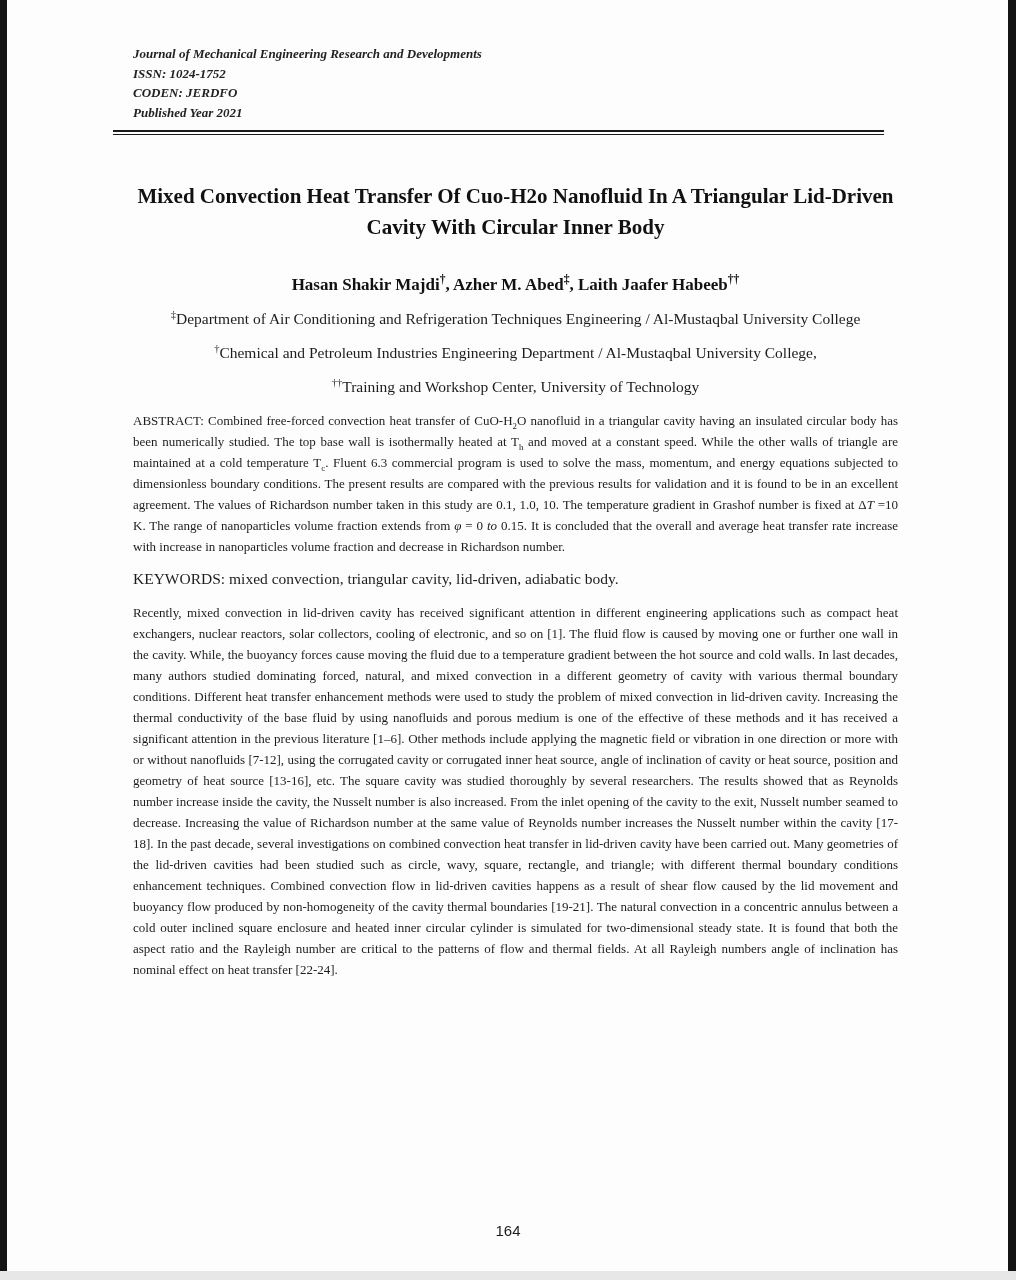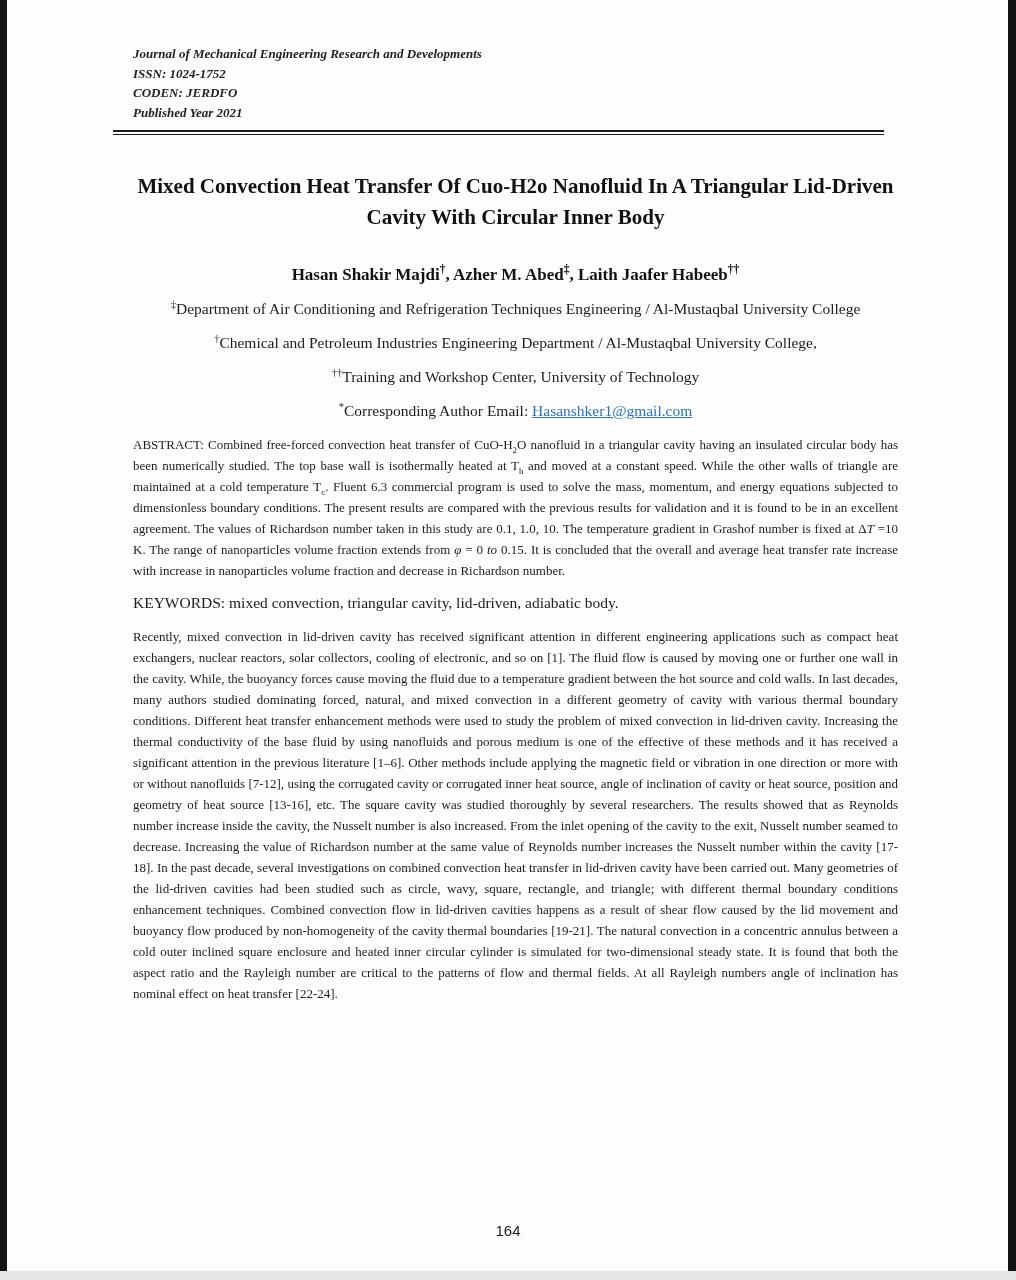--- a/index.html
+++ b/index.html
@@ -30,21 +30,21 @@
     padding: 44px 126px 0 125px;
   }
   .journal-header { font-style: italic; font-weight: bold; font-size: 13px; line-height: 19.5px; color: #222; }
   .header-divider {
     height: 2px;
     border-top: 2.5px solid #1a1a1a;
     border-bottom: 1.5px solid #1a1a1a;
     margin: 8px 14px 0 -20px;
   }
   .paper-title {
-    margin-top: 36px;
+    margin-top: 46px;
     text-align: center;
     font-size: 21px;
     font-weight: bold;
     line-height: 31px;
     color: #111;
   }
   .authors-line {
     margin-top: 32px;
     text-align: center;
     font-size: 17px;
@@ -105,21 +105,20 @@
 
   <div class="header-divider"></div>
 
   <div class="paper-title">Mixed Convection Heat Transfer Of Cuo-H2o Nanofluid In A Triangular Lid-Driven Cavity With Circular Inner Body</div>
 
   <div class="authors-line"><span>Hasan Shakir Majdi</span><sup>†</sup><span>, Azher M. Abed</span><sup>‡</sup><span>, Laith Jaafer Habeeb</span><sup>††</sup></div>
 
   <div class="affiliation-line"><sup>‡</sup><span>Department of Air Conditioning and Refrigeration Techniques Engineering / Al-Mustaqbal University College</span></div>
   <div class="affiliation-line"><sup>†</sup><span>Chemical and Petroleum Industries Engineering Department / Al-Mustaqbal University College,</span></div>
   <div class="affiliation-line"><sup>††</sup><span>Training and Workshop Center, University of Technology</span></div>
-  <div class="affiliation-line"><sup>*</sup><span>Corresponding Author Email: </span><a class="email-link" style="color: rgb(46, 116, 181);">Hasanshker1@gmail.com</a></div>
 
   <div class="abstract-paragraph"><span>ABSTRACT: Combined free-forced convection heat transfer of CuO-H</span><sub>2</sub><span>O nanofluid in a triangular cavity having an insulated circular body has been numerically studied. The top base wall is isothermally heated at T</span><sub>h</sub><span> and moved at a constant speed. While the other walls of triangle are maintained at a cold temperature T</span><sub>c</sub><span>. Fluent 6.3 commercial program is used to solve the mass, momentum, and energy equations subjected to dimensionless boundary conditions. The present results are compared with the previous results for validation and it is found to be in an excellent agreement. The values of Richardson number taken in this study are 0.1, 1.0, 10. The temperature gradient in Grashof number is fixed at Δ</span><i>T</i><span> =10 K. The range of nanoparticles volume fraction extends from </span><i>φ</i><span> = 0 </span><i>to</i><span> 0.15. It is concluded that the overall and average heat transfer rate increase with increase in nanoparticles volume fraction and decrease in Richardson number.</span></div>
 
   <div class="keywords-line">KEYWORDS: mixed convection, triangular cavity, lid-driven, adiabatic body.</div>
 
 
   <div class="body-paragraph">Recently, mixed convection in lid-driven cavity has received significant attention in different engineering applications such as compact heat exchangers, nuclear reactors, solar collectors, cooling of electronic, and so on [1]. The fluid flow is caused by moving one or further one wall in the cavity. While, the buoyancy forces cause moving the fluid due to a temperature gradient between the hot source and cold walls. In last decades, many authors studied dominating forced, natural, and mixed convection in a different geometry of cavity with various thermal boundary conditions. Different heat transfer enhancement methods were used to study the problem of mixed convection in lid-driven cavity. Increasing the thermal conductivity of the base fluid by using nanofluids and porous medium is one of the effective of these methods and it has received a significant attention in the previous literature [1–6]. Other methods include applying the magnetic field or vibration in one direction or more with or without nanofluids [7-12], using the corrugated cavity or corrugated inner heat source, angle of inclination of cavity or heat source, position and geometry of heat source [13-16], etc. The square cavity was studied thoroughly by several researchers. The results showed that as Reynolds number increase inside the cavity, the Nusselt number is also increased. From the inlet opening of the cavity to the exit, Nusselt number seamed to decrease. Increasing the value of Richardson number at the same value of Reynolds number increases the Nusselt number within the cavity [17-18]. In the past decade, several investigations on combined convection heat transfer in lid-driven cavity have been carried out. Many geometries of the lid-driven cavities had been studied such as circle, wavy, square, rectangle, and triangle; with different thermal boundary conditions enhancement techniques. Combined convection flow in lid-driven cavities happens as a result of shear flow caused by the lid movement and buoyancy flow produced by non-homogeneity of the cavity thermal boundaries [19-21]. The natural convection in a concentric annulus between a cold outer inclined square enclosure and heated inner circular cylinder is simulated for two-dimensional steady state. It is found that both the aspect ratio and the Rayleigh number are critical to the patterns of flow and thermal fields. At all Rayleigh numbers angle of inclination has nominal effect on heat transfer [22-24].</div>
 
 </div>
 

